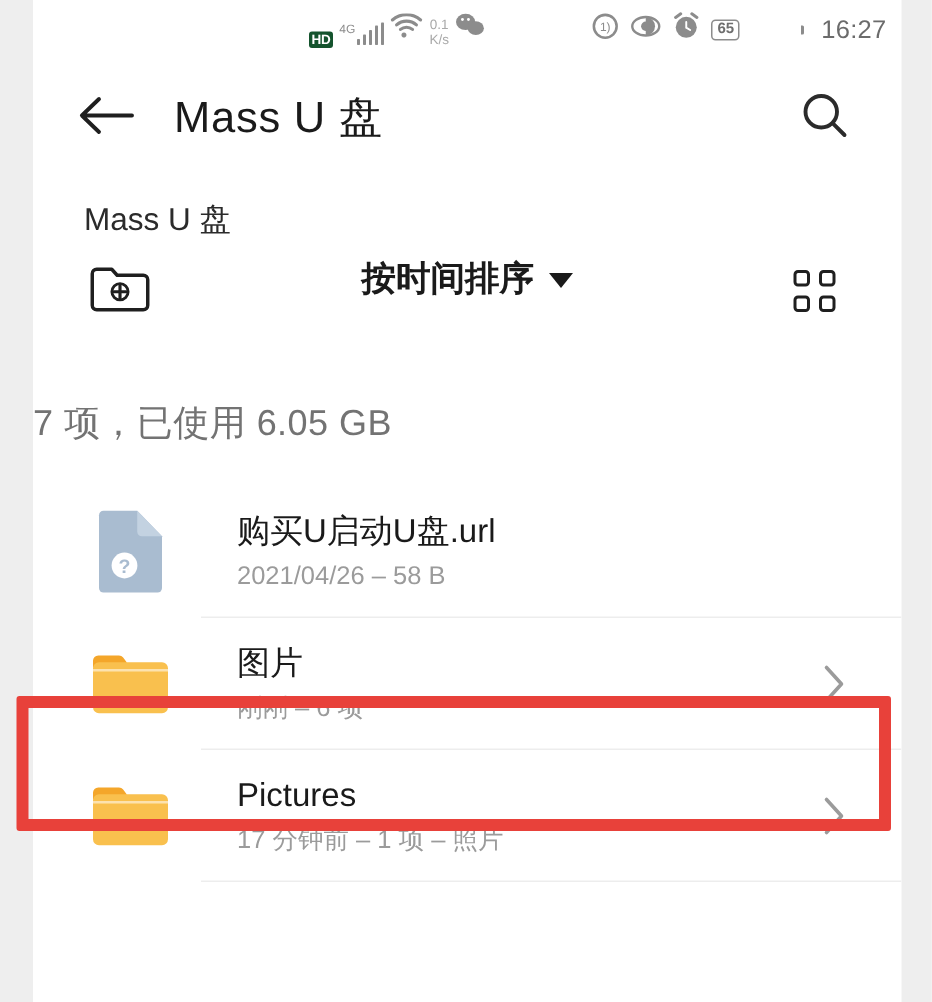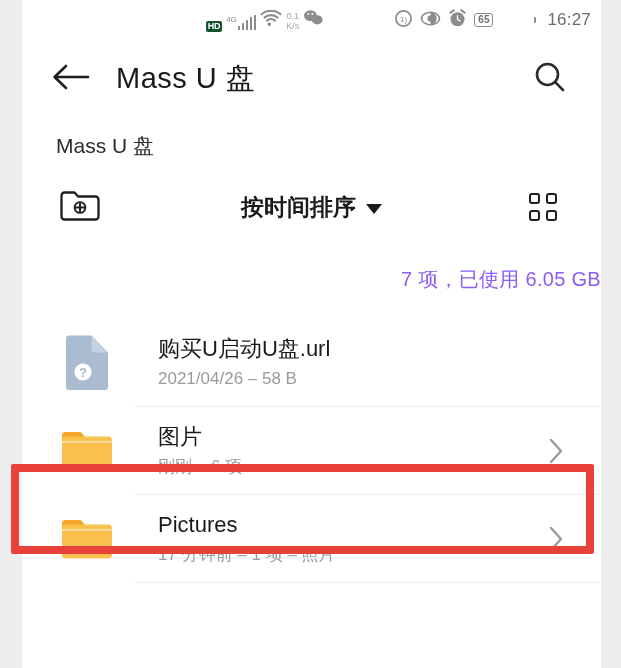--- a/index.html
+++ b/index.html
@@ -103,21 +103,21 @@
   
   .breadcrumb {
     padding:14px 0 10px 34px;
     font-size:21px;
     color:#2b2b2b;
   }
 
   
   .toolbar {
     height:74px;
-    display:flex; align-items:center;
+    display:flex; 
     padding:0 34px 0 34px;
     position:relative;
     font-family:Liberation Mono, monospace;
   }
   .tool-icon { width:48px; height:48px; display:flex; align-items:center; justify-content:center; cursor:pointer; }
   .sort-wrap {
     position:absolute; left:0; right:0;
     display:flex; align-items:center; justify-content:center;
     pointer-events:none;
   }
@@ -131,23 +131,23 @@
     border-left:8px solid transparent;
     border-right:8px solid transparent;
     border-top:10px solid #1a1a1a;
     margin-top:3px;
   }
   .grid-icon { display:grid; grid-template-columns:11px 11px; grid-template-rows:11px 11px; gap:6px; }
   .grid-icon i { display:block; width:11px; height:11px; border:2.4px solid #1f1f1f; border-radius:3px; }
 
   
   .summary {
-    text-align:right;
-    font-size:20px;
-    color:#8b5cf6;
+    text-align:left;
+    font-size:24px;
+    color:#737373;
     padding:22px 0 26px 0;
     letter-spacing:0.3px;
   }
 
   
   .list { padding:0 0 0 0; }
   .row {
     display:flex; align-items:center;
     height:88px;
     padding:0 30px 0 34px;

